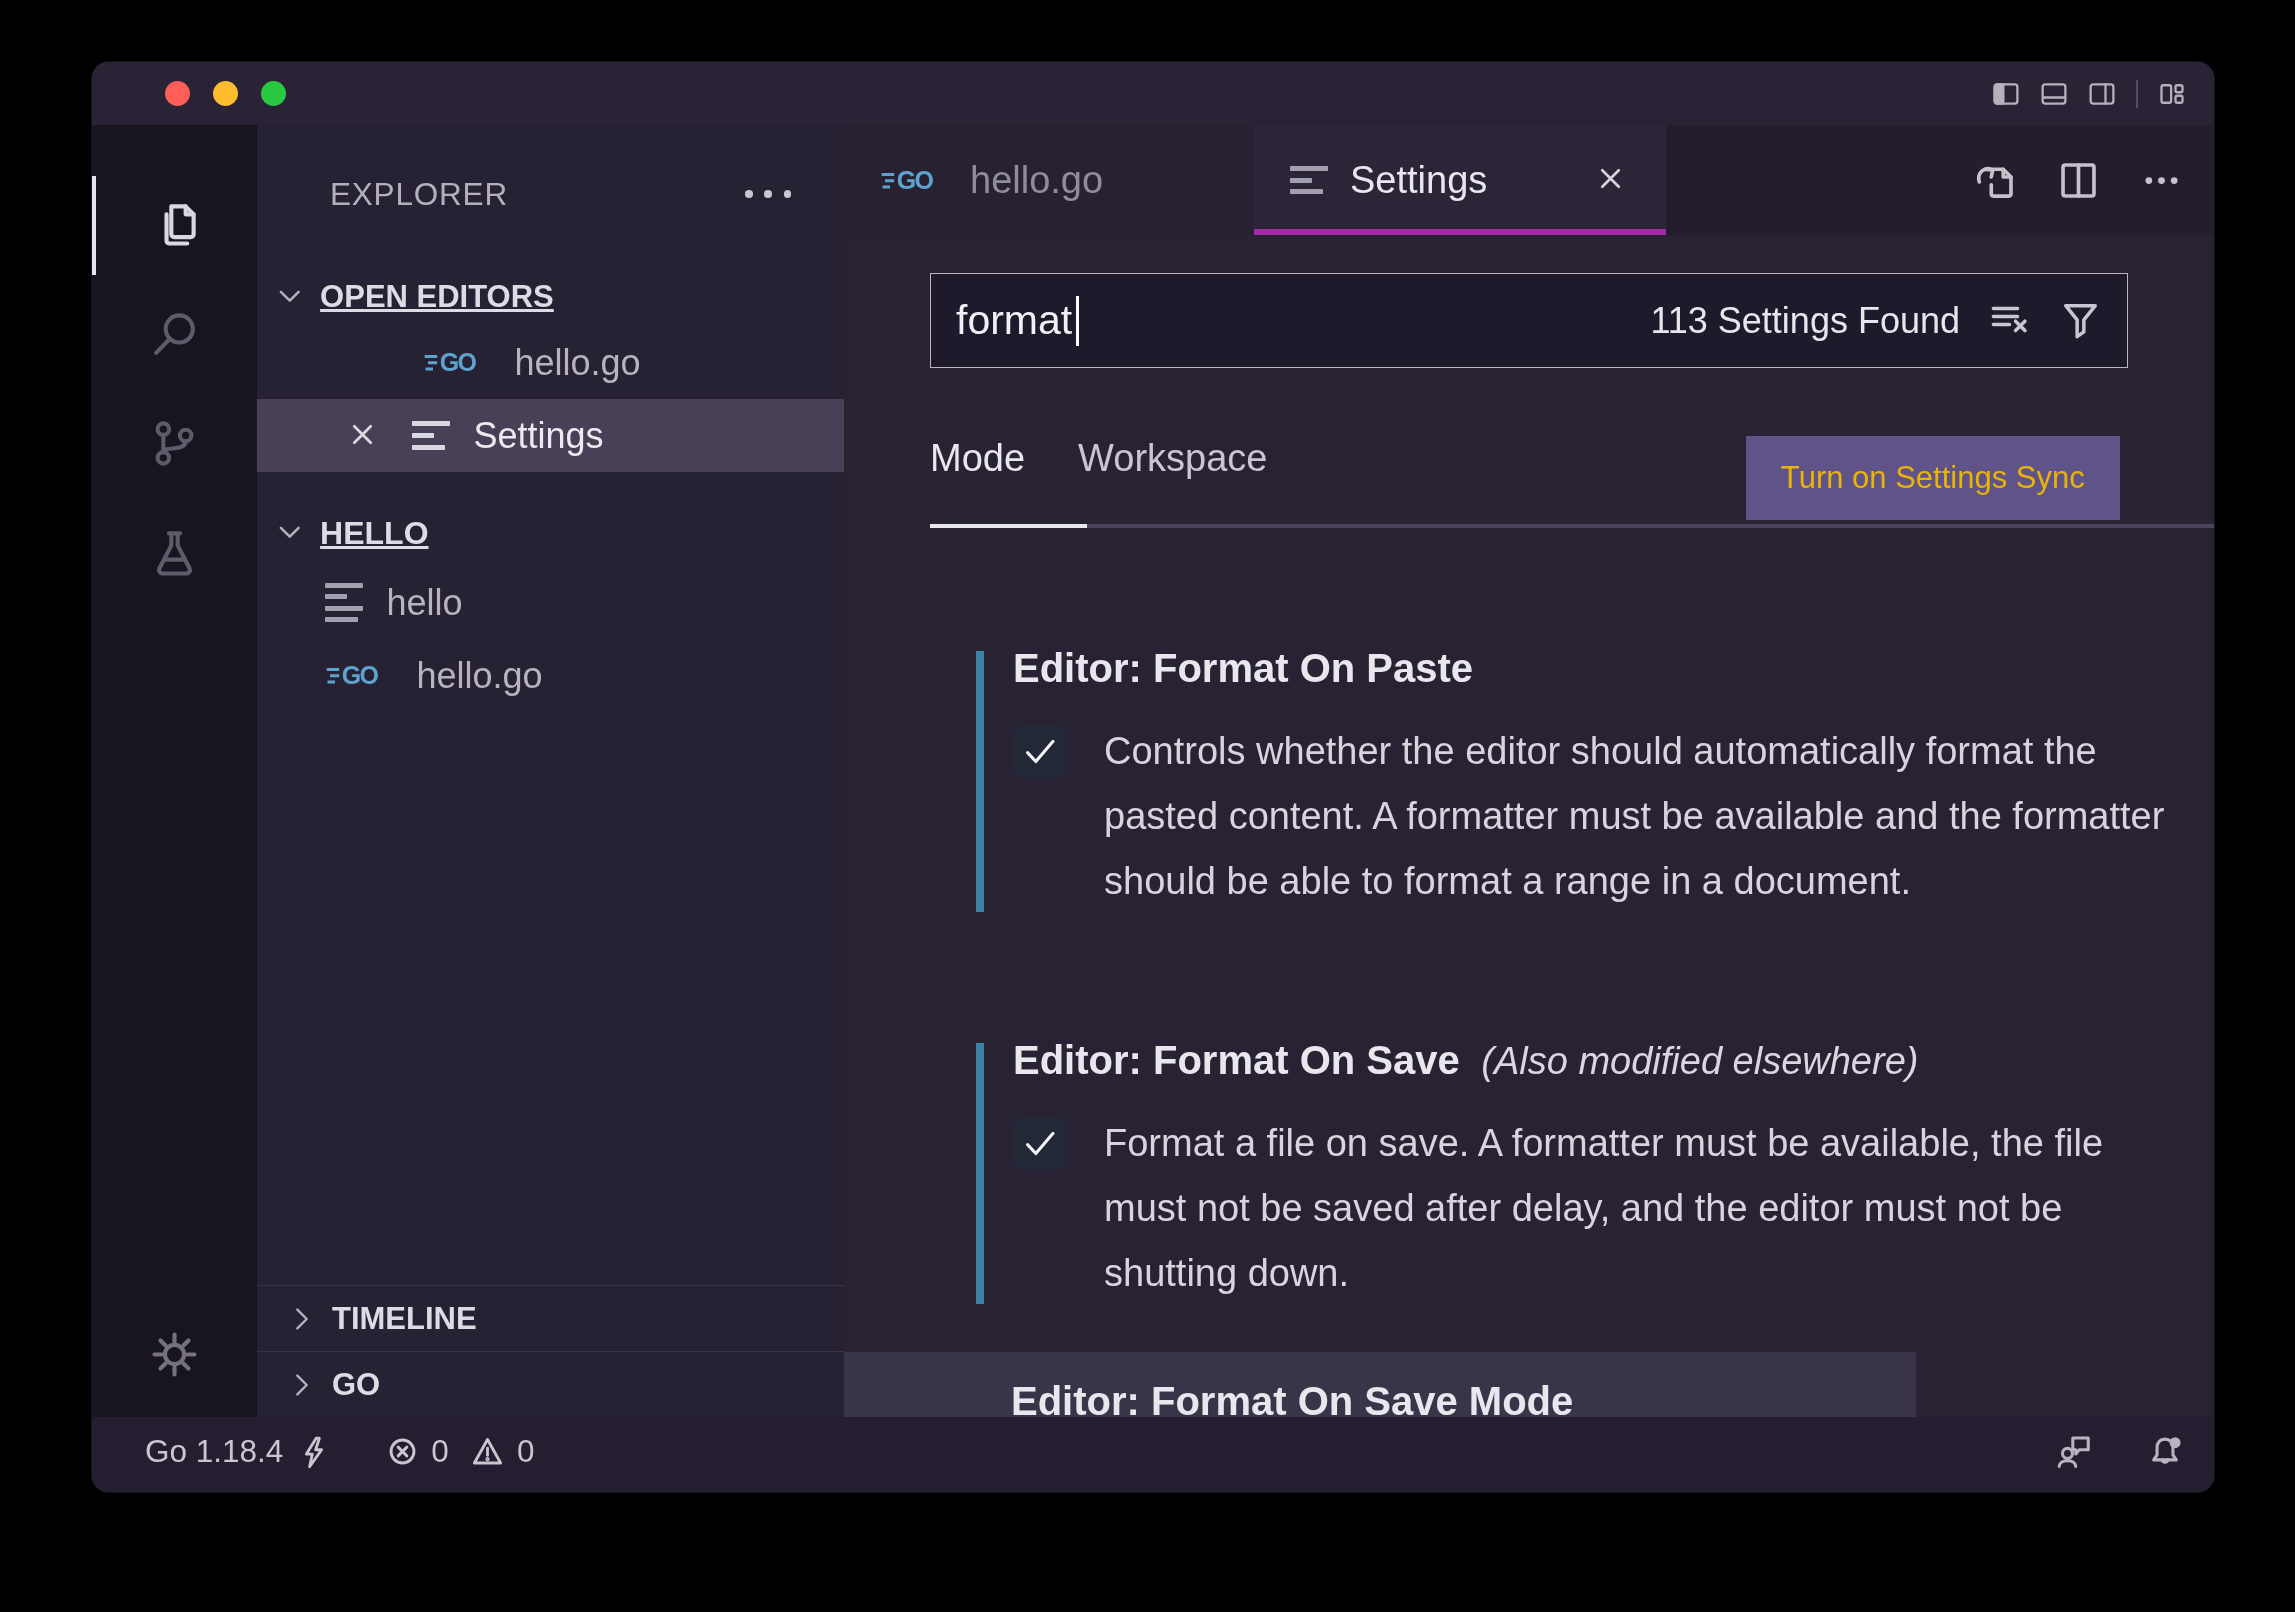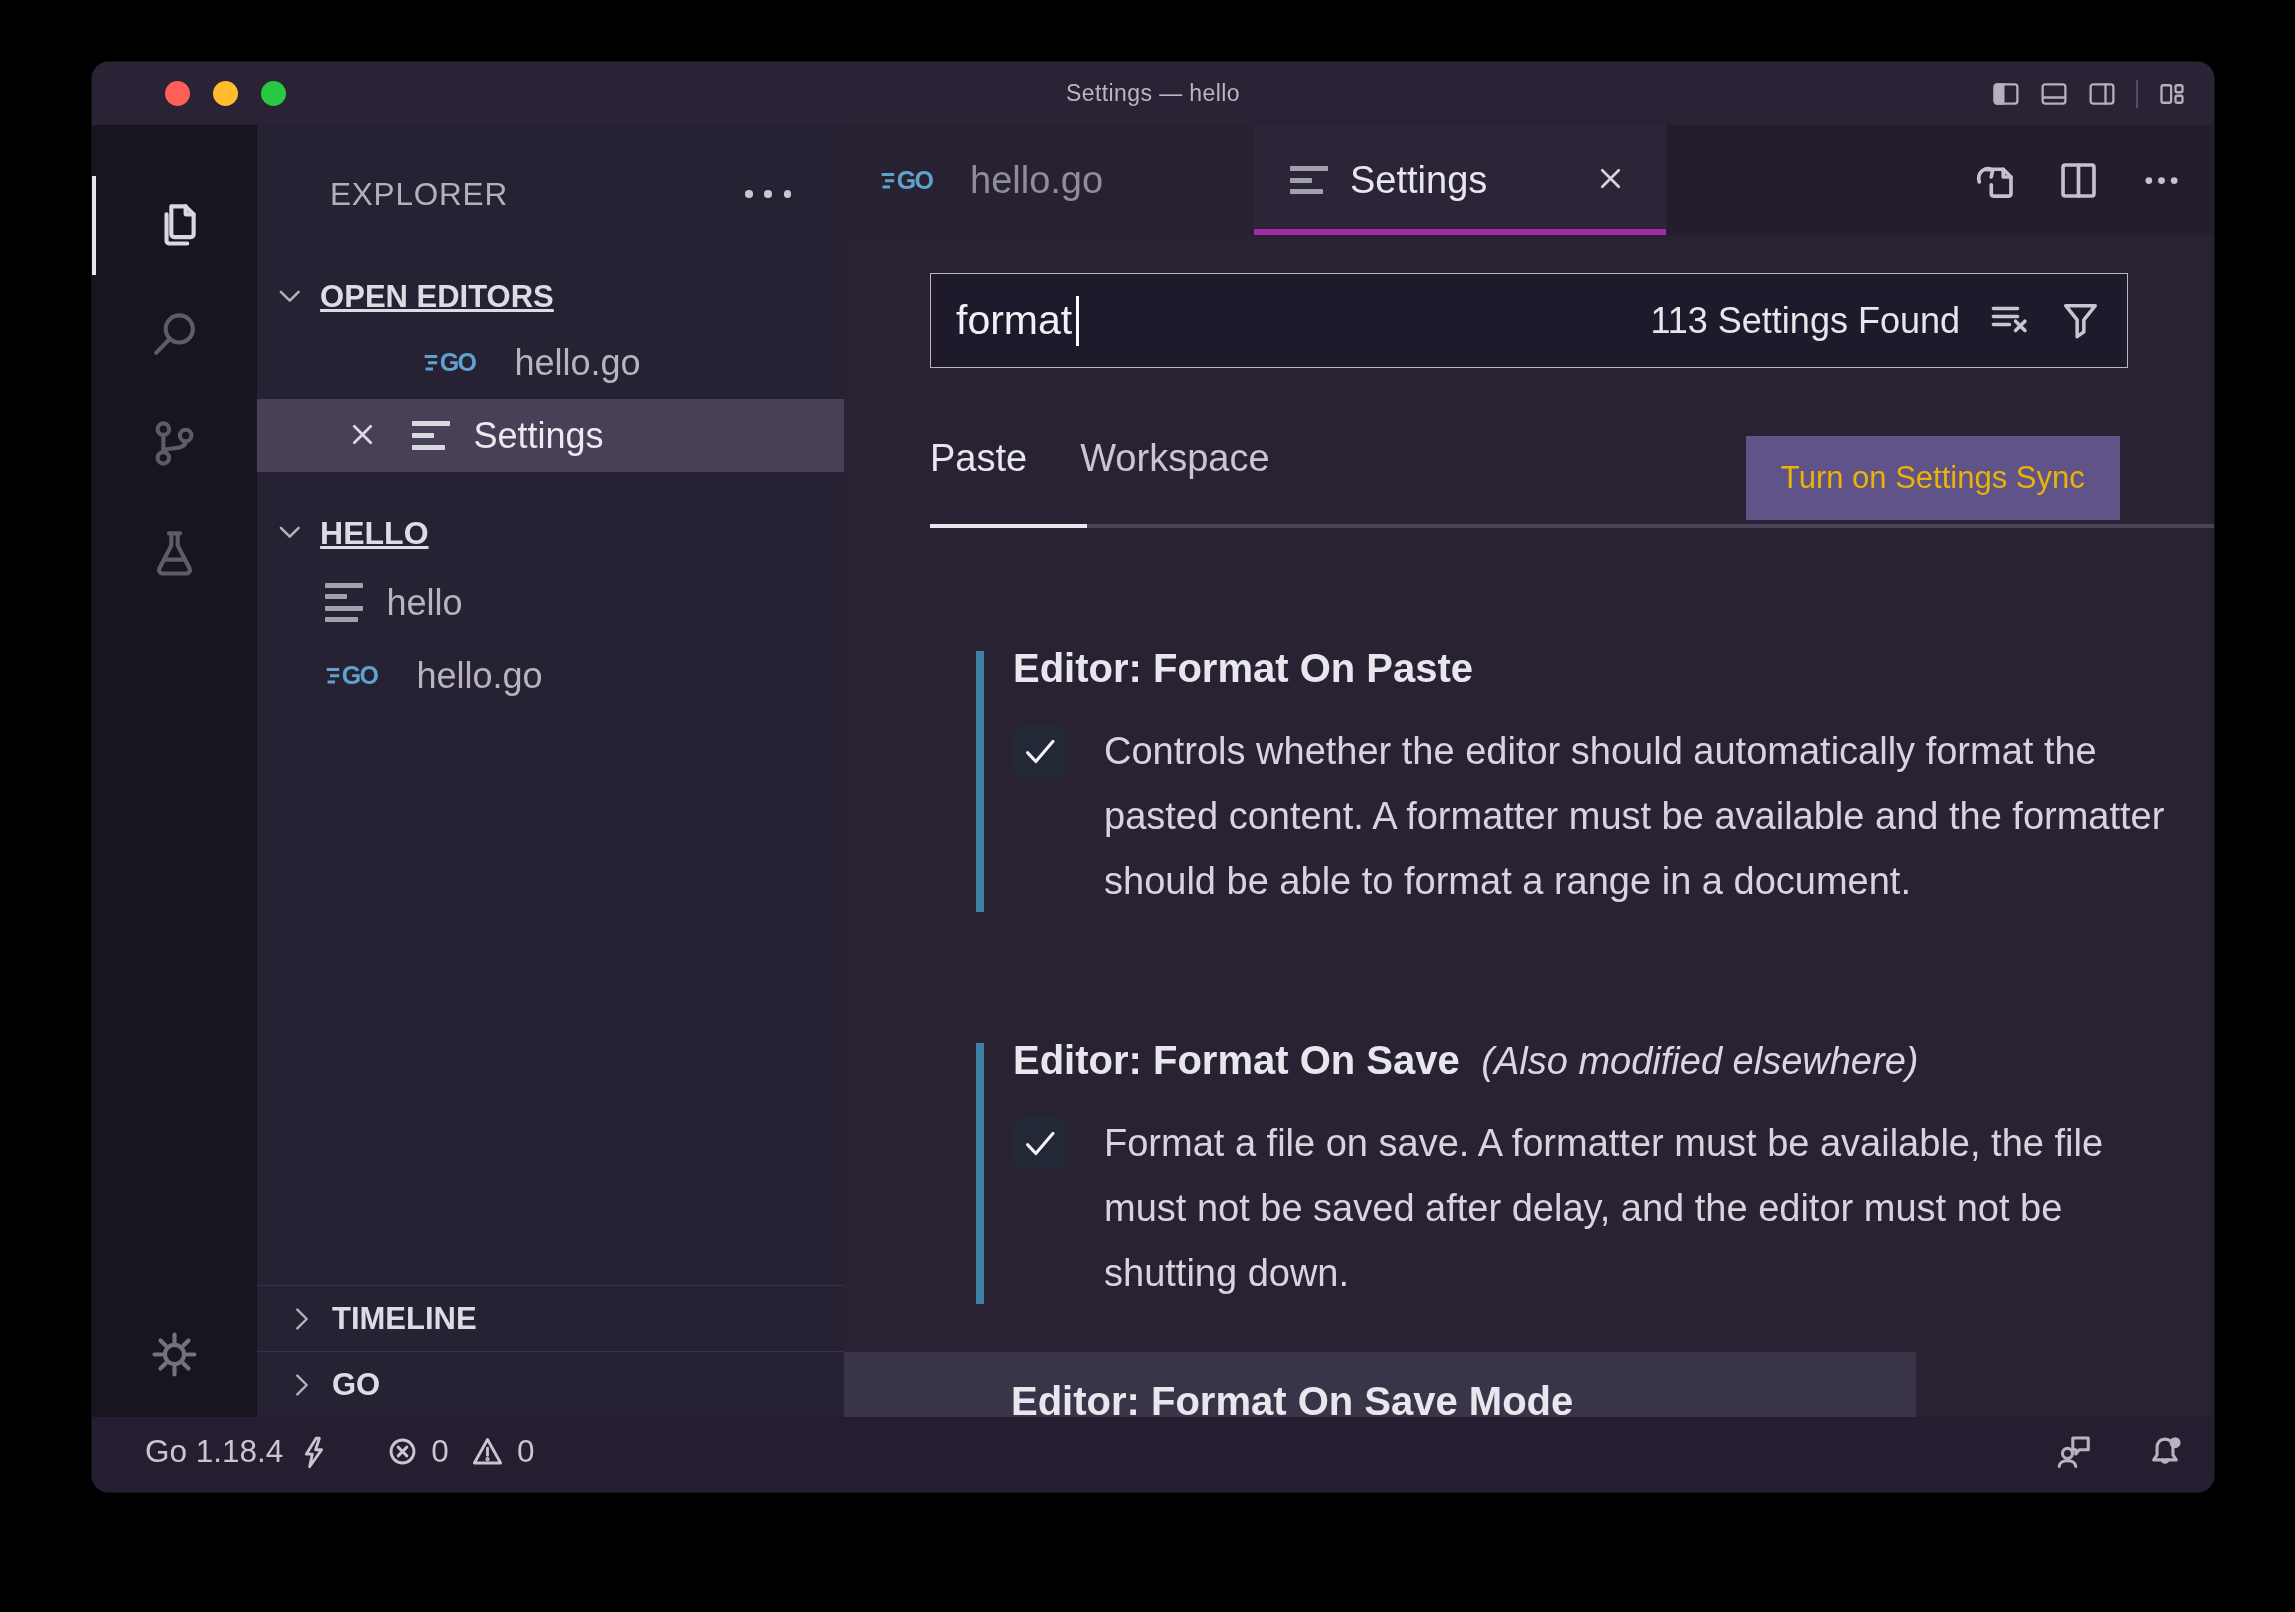--- a/index.html
+++ b/index.html
@@ -122,21 +122,20 @@
 <body>
 
 <div class="window">
 
   <div class="titlebar">
     <div class="traffic">
       <span class="light red"></span>
       <span class="light yellow"></span>
       <span class="light green"></span>
     </div>
-    <div class="win-title">Settings — hello</div>
     <div class="tb-icons">
       <span>
         <svg viewBox="0 0 32 32" class="stroke">
             <rect x="3" y="5" width="26" height="22" rx="3"></rect>
             <path d="M6 5 h7 v22 h-7 a3 3 0 0 1 -3 -3 V8 a3 3 0 0 1 3 -3 Z" fill="currentColor"></path>
           </svg>
       </span>
       <span>
         <svg viewBox="0 0 32 32" class="stroke">
             <rect x="3" y="5" width="26" height="22" rx="3"></rect>
@@ -376,21 +375,21 @@
             </span>
             <span>
               <svg viewBox="0 0 32 32" class="stroke" stroke-width="2.4">
                   <path d="M5 5 h22 l-8.5 10.5 v9 l-5 3.5 V15.5 Z"></path>
                 </svg>
             </span>
           </span>
         </div>
 
         <div class="scope-row">
-          <span class="scope-tab">Paste</span>
+          <span class="scope-tab">Mode</span>
           <span class="scope-tab ws">Workspace</span>
           <span class="sync-btn">Turn on Settings Sync</span>
         </div>
         <div class="scope-divider">
           <span class="user-underline"></span>
         </div>
 
         <div class="section">
           <span class="mod-bar"></span>
           <div class="set-title-row">

